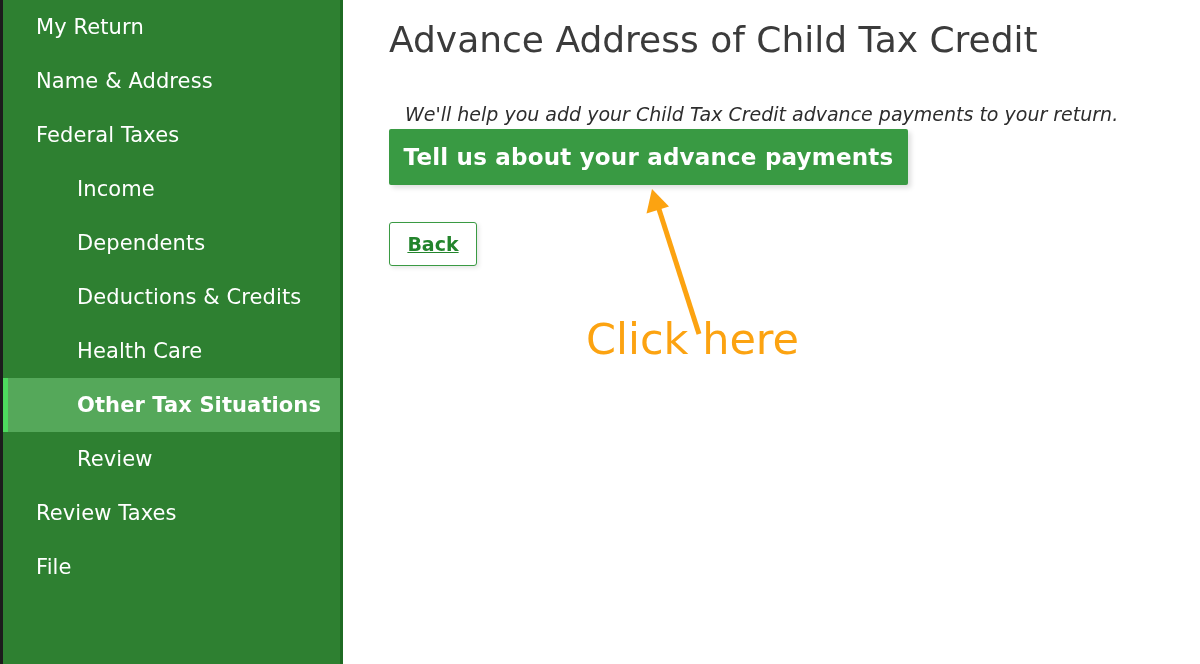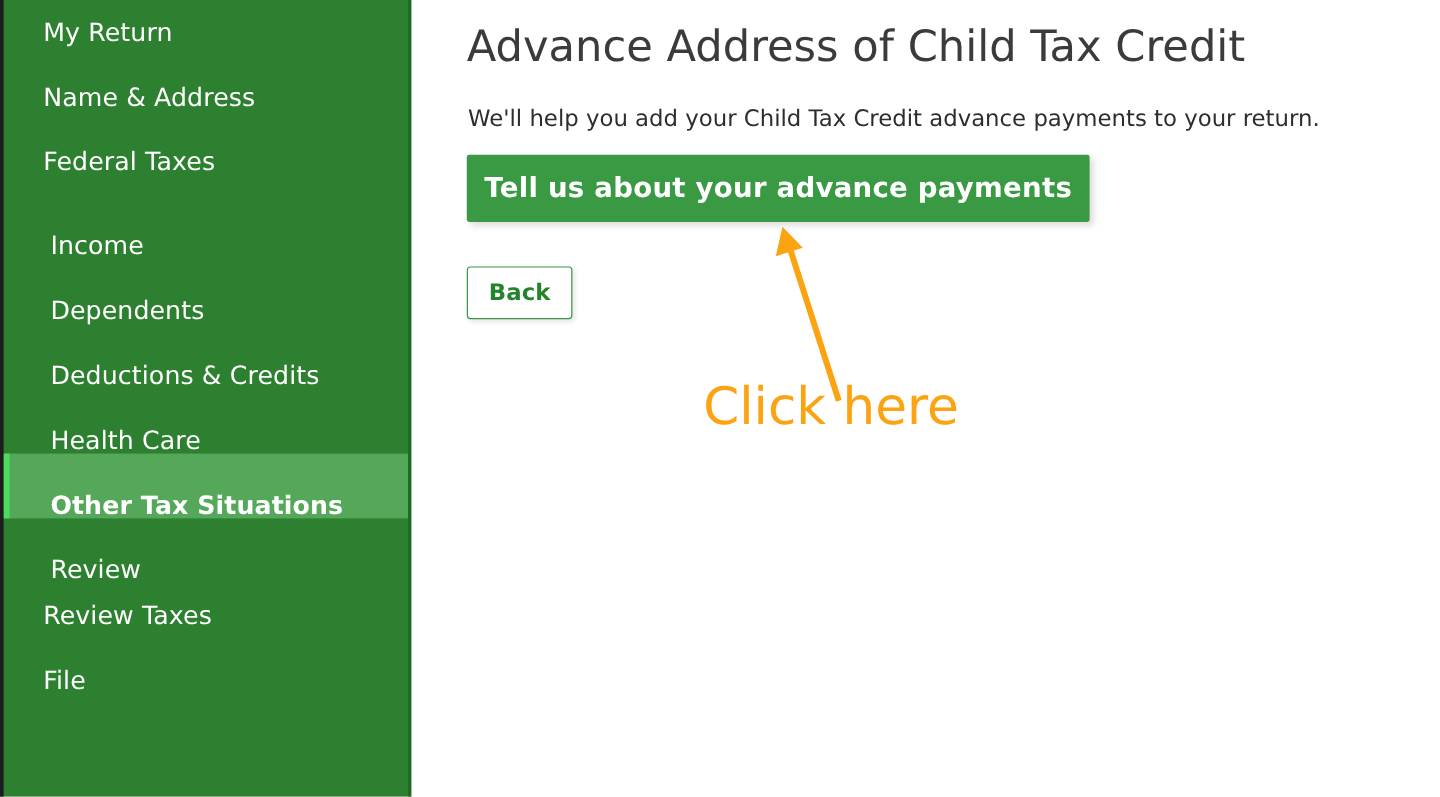--- a/index.html
+++ b/index.html
@@ -61,21 +61,21 @@
     cursor: pointer;
   }
   .nav-item .nav-label {
     font-size: 21px;
     line-height: 1;
     color: #ffffff;
     white-space: nowrap;
     letter-spacing: 0.1px;
   }
   .nav-item.level-1 { padding-left: 33px; }
-  .nav-item.level-2 { padding-left: 39px; align-items: flex-end; }
+  .nav-item.level-2 { padding-left: 74px; }
 
   .nav-item.active {
     background: #55a85a;
   }
   .nav-item.active .nav-label {
     font-weight: bold;
   }
   .nav-item.active .accent-bar {
     position: absolute;
     left: 0;
@@ -104,26 +104,27 @@
     font-weight: normal;
     color: #3b3b3b;
     line-height: 1.2;
     white-space: nowrap;
   }
 
   #page-subtitle {
     position: absolute;
     left: 47px;
     top: 88px;
-    margin: 0;
+    margin: 15px;
     font-size: 19px;
     font-weight: normal;
     color: #2d2d2d;
     line-height: 1.2;
     white-space: nowrap;
+    font-style: italic;
   }
 
   #primary-button {
     position: absolute;
     left: 46px;
     top: 129px;
     width: 519px;
     height: 56px;
     background: #399a43;
     border: none;
@@ -147,20 +148,21 @@
     background: #ffffff;
     border: 1.5px solid #3a9a43;
     border-radius: 3px;
     color: #23842c;
     font-family: "DejaVu Sans", "Liberation Sans", sans-serif;
     font-size: 19px;
     font-weight: bold;
     cursor: pointer;
     box-shadow: 2px 2px 4px rgba(0, 0, 0, 0.10);
     padding: 0;
+    text-decoration: underline;
   }
 
   
   #annotation-layer {
     position: absolute;
     left: 0;
     top: 0;
     width: 1200px;
     height: 664px;
     pointer-events: none;

